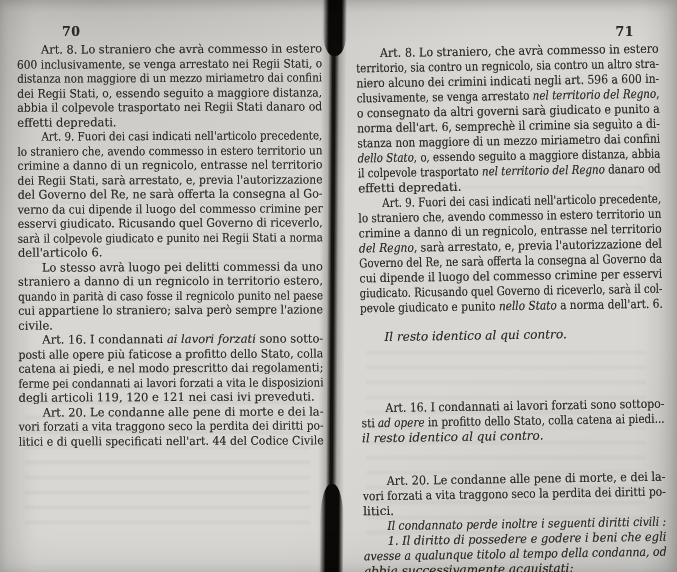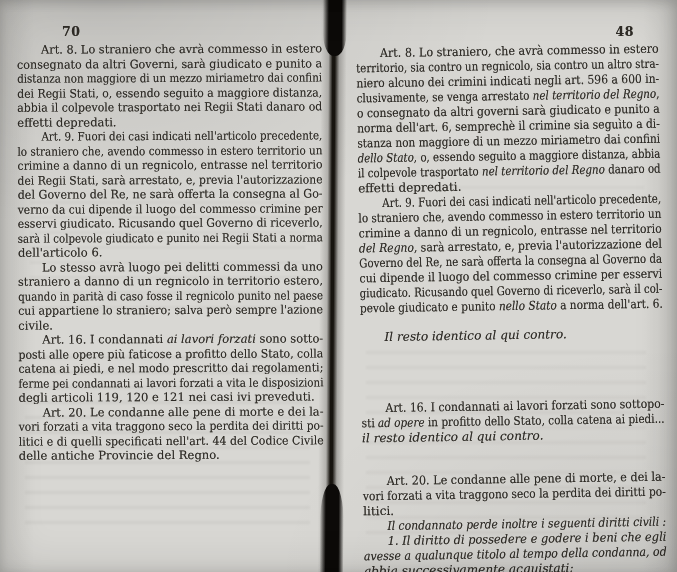--- a/index.html
+++ b/index.html
@@ -60,21 +60,21 @@
 
 <div class="scan" style="--paper: #d6d5d1; --ink: #2e2b26;">
 
   <div class="page page-left">
     <div class="page-number pn-left">70</div>
     <div class="ghost ghost-left"></div>
     <div class="ghost ghost-left2"></div>
     <div class="page-body body-left">
         <div class="para">
           <div class="line indent"><span class="ln-in" style="transform: scaleX(0.9786);"><span>Art. 8. Lo straniero che avrà commesso in estero</span></span></div>
-          <div class="line"><span class="ln-in" style="transform: scaleX(0.9615);"><span>consegnato da altri Governi, sarà giudicato e punito a</span></span></div>
+          <div class="line"><span class="ln-in" style="transform: scaleX(0.9153);"><span>600 inclusivamente, se venga arrestato nei Regii Stati, o</span></span></div>
           <div class="line"><span class="ln-in" style="transform: scaleX(0.8883);"><span>distanza non maggiore di un mezzo miriametro dai confini</span></span></div>
           <div class="line"><span class="ln-in" style="transform: scaleX(0.9347);"><span>dei Regii Stati, o, essendo seguito a maggiore distanza,</span></span></div>
           <div class="line"><span class="ln-in" style="transform: scaleX(0.944);"><span>abbia il colpevole trasportato nei Regii Stati danaro od</span></span></div>
           <div class="line nj"><span class="ln-in" style="transform: scaleX(1);"><span>effetti depredati.</span></span></div>
         </div>
         <div class="para">
           <div class="line indent"><span class="ln-in" style="transform: scaleX(0.8889);"><span>Art. 9. Fuori dei casi indicati nell'articolo precedente,</span></span></div>
           <div class="line"><span class="ln-in" style="transform: scaleX(0.9);"><span>lo straniero che, avendo commesso in estero territorio un</span></span></div>
           <div class="line"><span class="ln-in" style="transform: scaleX(0.939);"><span>crimine a danno di un regnicolo, entrasse nel territorio</span></span></div>
           <div class="line"><span class="ln-in" style="transform: scaleX(0.9275);"><span>dei Regii Stati, sarà arrestato, e, previa l'autorizzazione</span></span></div>
@@ -95,33 +95,32 @@
           <div class="line indent"><span class="ln-in" style="transform: scaleX(0.9927);"><span>Art. 16. I condannati </span><span class="it">ai lavori forzati</span><span> sono sotto-</span></span></div>
           <div class="line"><span class="ln-in" style="transform: scaleX(0.9429);"><span>posti alle opere più faticose a profitto dello Stato, colla</span></span></div>
           <div class="line"><span class="ln-in" style="transform: scaleX(0.9518);"><span>catena ai piedi, e nel modo prescritto dai regolamenti;</span></span></div>
           <div class="line"><span class="ln-in" style="transform: scaleX(0.8921);"><span>ferme pei condannati ai lavori forzati a vita le disposizioni</span></span></div>
           <div class="line nj"><span class="ln-in" style="transform: scaleX(1);"><span>degli articoli 119, 120 e 121 nei casi ivi preveduti.</span></span></div>
         </div>
         <div class="para">
           <div class="line indent"><span class="ln-in" style="transform: scaleX(0.9873);"><span>Art. 20. Le condanne alle pene di morte e dei la-</span></span></div>
           <div class="line"><span class="ln-in" style="transform: scaleX(0.9266);"><span>vori forzati a vita traggono seco la perdita dei diritti po-</span></span></div>
           <div class="line"><span class="ln-in" style="transform: scaleX(0.9465);"><span>litici e di quelli specificati nell'art. 44 del Codice Civile</span></span></div>
-          <div class="line nj"><span class="ln-in" style="transform: scaleX(1);"><span>delle antiche Provincie del Regno.</span></span></div>
         </div>
       </div>
   </div>
 
   <div class="gutter">
     <div class="gutter-core"></div>
     <div class="gutter-cap top"></div>
     <div class="gutter-cap bottom"></div>
   </div>
 
   <div class="page page-right">
-    <div class="page-number pn-right">48</div>
+    <div class="page-number pn-right">71</div>
     <div class="ghost ghost-right"></div>
     <div class="ghost ghost-right2"></div>
     <div class="page-body body-right">
         <div class="para">
           <div class="line indent"><span class="ln-in" style="transform: scaleX(0.9193);"><span>Art. 8. Lo straniero, che avrà commesso in estero</span></span></div>
           <div class="line"><span class="ln-in" style="transform: scaleX(0.8441);"><span>territorio, sia contro un regnicolo, sia contro un altro stra-</span></span></div>
           <div class="line"><span class="ln-in" style="transform: scaleX(0.8895);"><span>niero alcuno dei crimini indicati negli art. 596 a 600 in-</span></span></div>
           <div class="line"><span class="ln-in" style="transform: scaleX(0.8525);"><span>clusivamente, se venga arrestato </span><span class="it">nel territorio del Regno</span><span>,</span></span></div>
           <div class="line"><span class="ln-in" style="transform: scaleX(0.9007);"><span>o consegnato da altri governi sarà giudicato e punito a</span></span></div>
           <div class="line"><span class="ln-in" style="transform: scaleX(0.8904);"><span>norma dell'art. 6, semprechè il crimine sia seguìto a di-</span></span></div>

